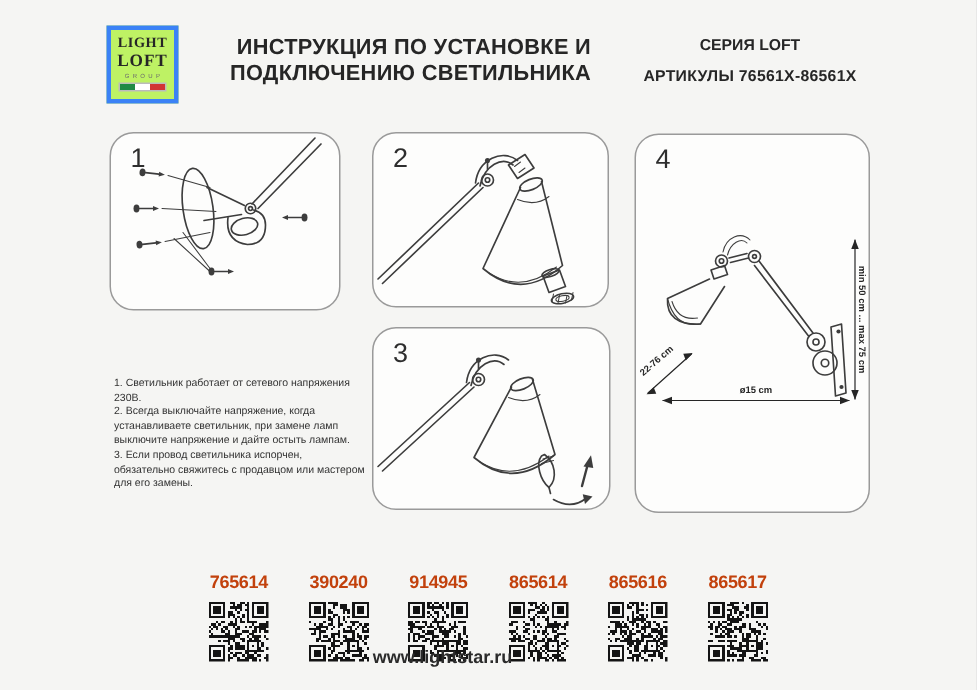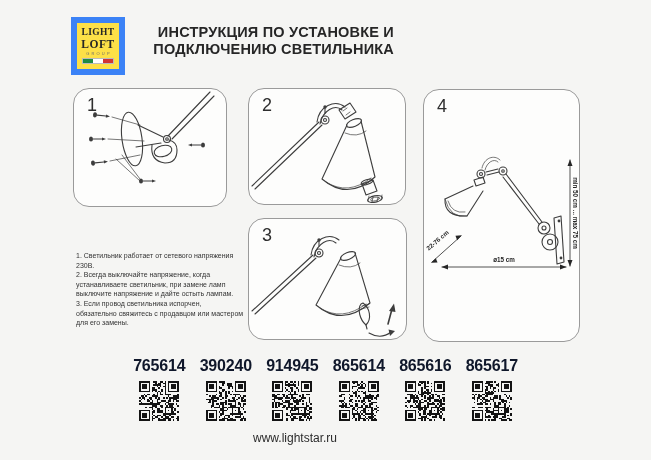--- a/index.html
+++ b/index.html
@@ -5,21 +5,21 @@
   html,body{margin:0;padding:0;background:#ddd;}
   .page{
     position:relative;width:651px;height:460px;margin:0 auto;
     background:var(--page_bg,#f5f5f3);
     font-family:"Liberation Sans",sans-serif;color:var(--ink,#262626);
     overflow:hidden;
   }
   
   .logo{
     position:absolute;left:71px;top:17px;width:42px;height:46px;
-    border:6px solid #3b82f6;background:#fde047;
+    border:3px solid #3b82f6;background:#bef264;
     display:flex;flex-direction:column;align-items:center;justify-content:center;
     font-family:"Liberation Serif",serif;line-height:1;
   }
   .logo .l1{font-size:9.5px;font-weight:700;letter-spacing:.4px;}
   .logo .l2{font-size:11.5px;font-weight:700;letter-spacing:.6px;margin-top:1px;}
   .logo .l3{font-size:4px;letter-spacing:2.2px;color:#6c6c6c;margin:2px 0 2px 2px;font-family:"Liberation Sans",sans-serif;}
   .flag{display:flex;width:30px;height:4px;border:0.5px solid #bbb;}
   .flag span{flex:1;}
   .flag .g{background:var(--flag_green,#1f8a44);}
   .flag .w{background:#fff;}
@@ -56,27 +56,27 @@
     font:700 6.3px "Liberation Sans",sans-serif;}
   
   .notes{
     position:absolute;left:76px;top:251px;width:168px;
     font-size:7px;line-height:9.6px;color:#333;
   }
   .notes p{margin:0;}
   
   .articles{position:absolute;left:126px;top:357px;display:flex;}
   .art-col{width:66.5px;text-align:center;}
-  .art-num{font-size:16px;font-weight:700;letter-spacing:-.2px;color:#0f172a;margin-bottom:6px;}
+  .art-num{font-size:12px;font-weight:700;letter-spacing:-.2px;color:#c2410c;margin-bottom:6px;margin-top:24px;}
   .qr{width:40px;height:40px;margin:0 auto;}
   .qr svg{width:40px;height:40px;display:block;}
   
   .footer{
     position:absolute;left:0;top:431px;width:590px;text-align:center;
-    font-size:12px;font-weight:400;color:#2b2b2b;
+    font-size:12px;font-weight:700;color:#2b2b2b;
   }
 </style>
 </head>
 <body>
 
 <div class="page">
 
   <div class="logo">
     <div class="l1">LIGHT</div>
     <div class="l2">LOFT</div>
@@ -86,20 +86,24 @@
         <span class="w"></span>
         <span class="r"></span>
       </div>
   </div>
 
   <div class="title">
     <div>ИНСТРУКЦИЯ ПО УСТАНОВКЕ И</div>
     <div>ПОДКЛЮЧЕНИЮ СВЕТИЛЬНИКА</div>
   </div>
 
+  <div class="series-block">
+    <div class="series">СЕРИЯ LOFT</div>
+    <div class="range">АРТИКУЛЫ 76561X-86561X</div>
+  </div>
 
   <div class="panel p1">
     <span class="step-num">1</span>
     <svg class="art" viewBox="0 0 152 117">
       <defs>
         <g id="scr">
           <ellipse class="fill" cx="-1" cy="0" rx="2" ry="2.6"></ellipse>
           <line x1="1" y1="0" x2="10" y2="0"></line>
           <path class="fill" d="M10 -1.6 L14 0 L10 1.6 Z"></path>
         </g>

